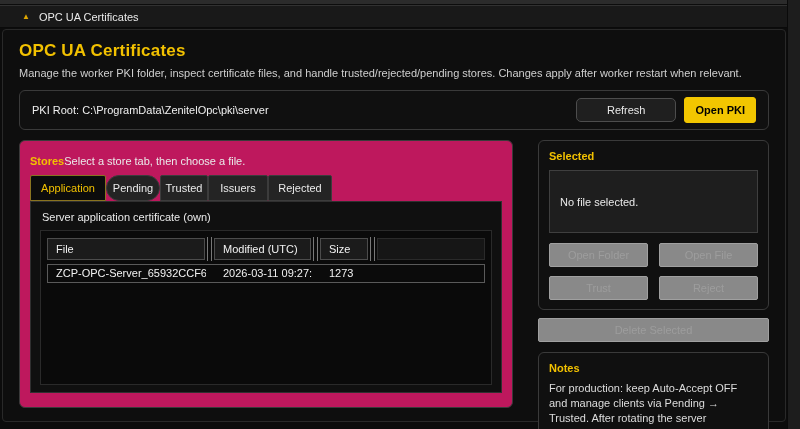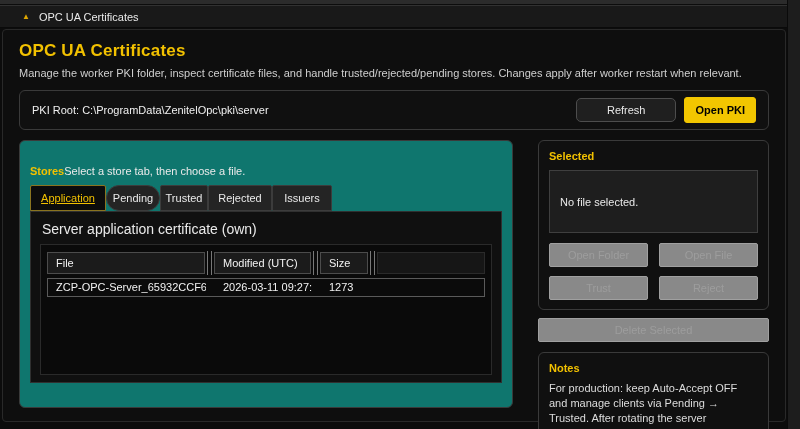--- a/index.html
+++ b/index.html
@@ -24,34 +24,34 @@
     display:flex; align-items:center; justify-content:space-between; padding:0 12px; }
   .pki-lines { font-size:11px; line-height:15px; color:#f0f0f0; }
   .pki-actions { display:flex; align-items:center; gap:8px; }
   .btn-refresh { background:#1f1f1f; border:1px solid #4d4d4d; border-radius:5px; color:#e8e8e8;
     font-size:11px; padding:5px 30px; cursor:pointer; }
   .btn-openpki { background:#f2c600; border:1px solid #f2c600; border-radius:3px; color:#000;
     font-size:11px; font-weight:bold; padding:6px 10px; cursor:pointer; }
 
   .columns { display:flex; margin-top:10px; gap:25px; }
 
-  .stores-panel { width:494px; height:268px; border:1px solid #3a3a3a; border-radius:6px; background:#0f766e;
-    padding:24px 10px; display:flex; flex-direction:column; }
+  .stores-panel { width:494px; height:268px; border:1px solid #3a3a3a; border-radius:6px; background:#be185d;
+    padding:14px 10px; display:flex; flex-direction:column; }
   .stores-heading-line { font-size:11px; }
   .stores-heading { color:#f2c100; font-weight:bold; }
   .stores-hint { color:#eaeaea; }
   .tabs { display:flex; margin-top:8px; }
   .tab { font-size:11px; padding:6px 0; text-align:center; background:#242424; border:1px solid #3c3c3c;
     color:#eaeaea; cursor:pointer; border-radius:2px 2px 0 0; }
-  .tab.active { background:#0c0c0c; border:1px solid #8a7420; color:#f2c100;text-decoration:underline; }
+  .tab.active { background:#0c0c0c; border:1px solid #8a7420; color:#f2c100; }
   .tab-application { width:76px; } .tab-pending { width:54px;border-radius:13px; } .tab-trusted { width:48px; }
   .tab-rejected { width:64px; } .tab-issuers { width:60px; }
 
   .tab-panel { flex:1; border:1px solid #303030; background:#101010; padding:7px 9px; display:flex; flex-direction:column; }
-  .tab-caption { font-size:14px; color:#eaeaea; margin:2px 0 7px 2px; }
+  .tab-caption { font-size:11px; color:#eaeaea; margin:2px 0 7px 2px; }
   .table-wrap { flex:1; border:1px solid #2a2a2a; background:#0a0a0a; padding:6px; }
 
   .grid-cols { display:grid; grid-template-columns:158px 9px 97px 9px 48px 9px 1fr; align-items:center; }
   .th { background:#1b1b1b; border:1px solid #4c4c4c; height:22px; line-height:20px; padding-left:8px;
     font-size:11px; color:#f2f2f2; }
   .th-filler { background:#161616; border:1px solid #2a2a2a; height:22px; }
   .col-sep { width:5px; height:24px; border-left:1px solid #787878; border-right:1px solid #787878; margin:0 auto; cursor:col-resize; }
   .data-row { margin-top:3px; border:1px solid #5a5a5a; background:#0b0b0b; height:19px; cursor:pointer; }
   .td { font-size:11px; color:#f2f2f2; padding-left:8px; line-height:17px; white-space:nowrap; overflow:hidden; }
 
@@ -95,22 +95,22 @@
 
   <div class="columns">
 
     <div class="stores-panel">
       <div class="stores-heading-line"><span class="stores-heading">Stores</span><span class="stores-hint">Select a store tab, then choose a file.</span></div>
 
       <div class="tabs">
         <div class="tab tab-application active">Application</div>
         <div class="tab tab-pending">Pending</div>
         <div class="tab tab-trusted">Trusted</div>
+        <div class="tab tab-issuers">Issuers</div>
         <div class="tab tab-rejected">Rejected</div>
-        <div class="tab tab-issuers">Issuers</div>
       </div>
 
       <div class="tab-panel">
         <div class="tab-caption">Server application certificate (own)</div>
         <div class="table-wrap">
           <div class="grid-cols">
             <div class="th">File</div>
             <div class="col-sep"></div>
             <div class="th">Modified (UTC)</div>
             <div class="col-sep"></div>

